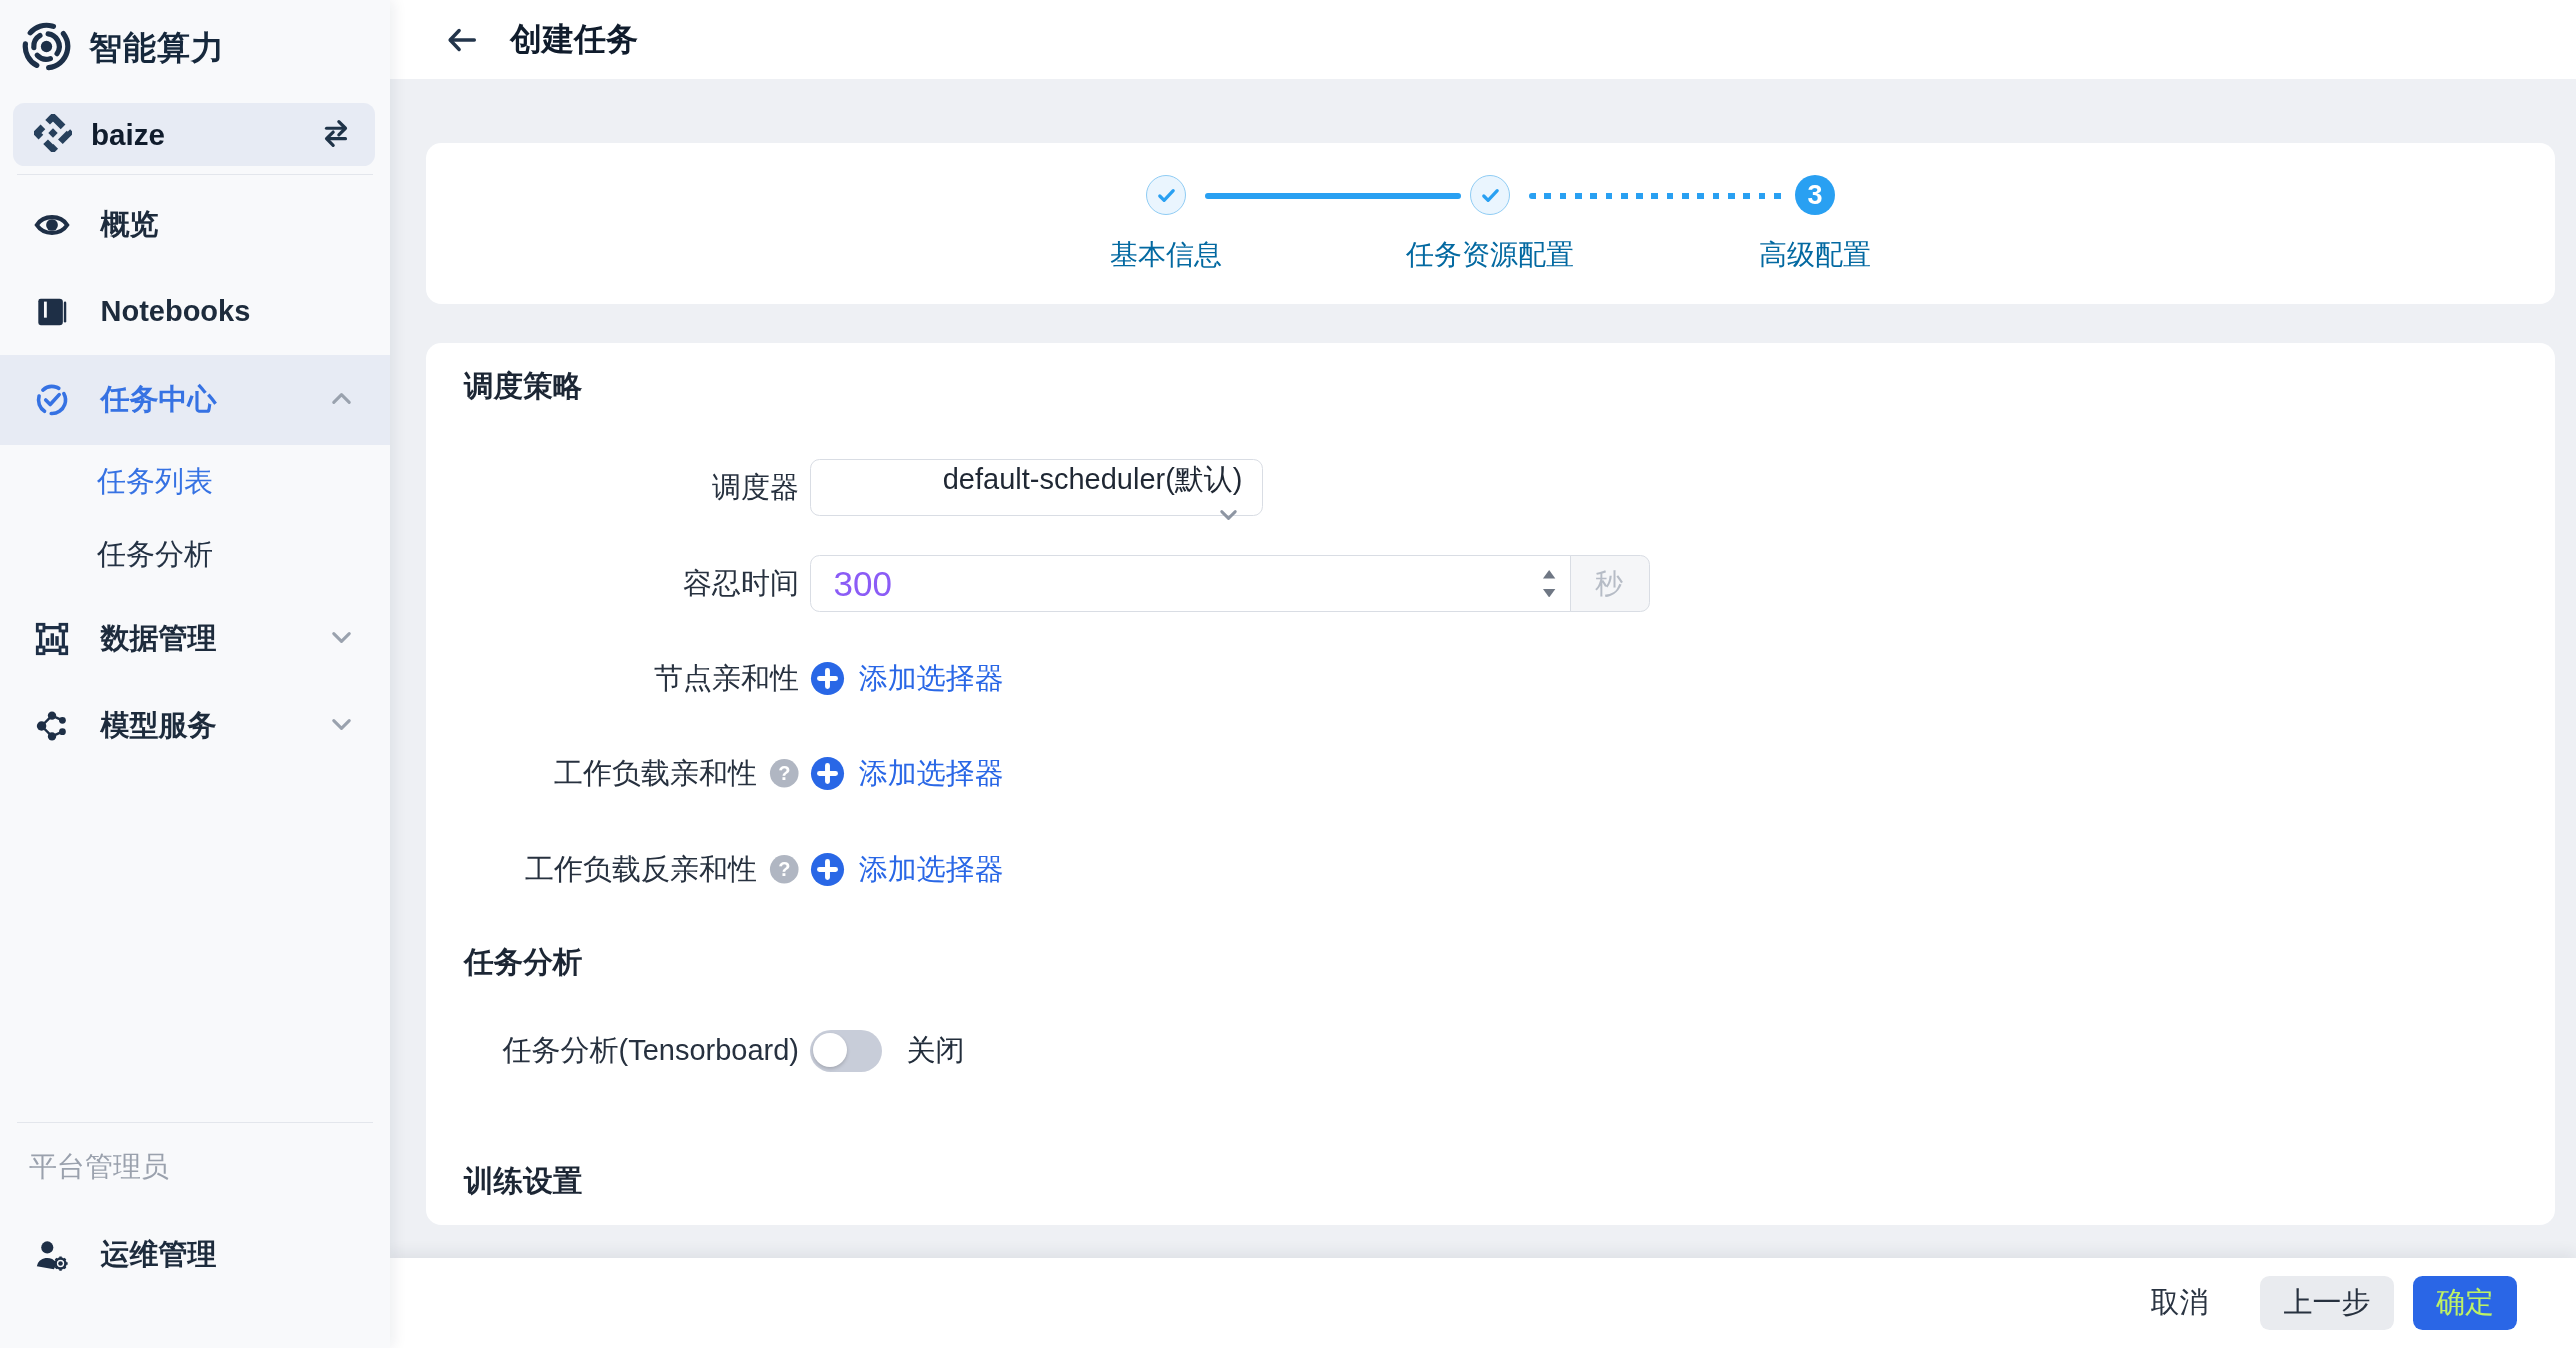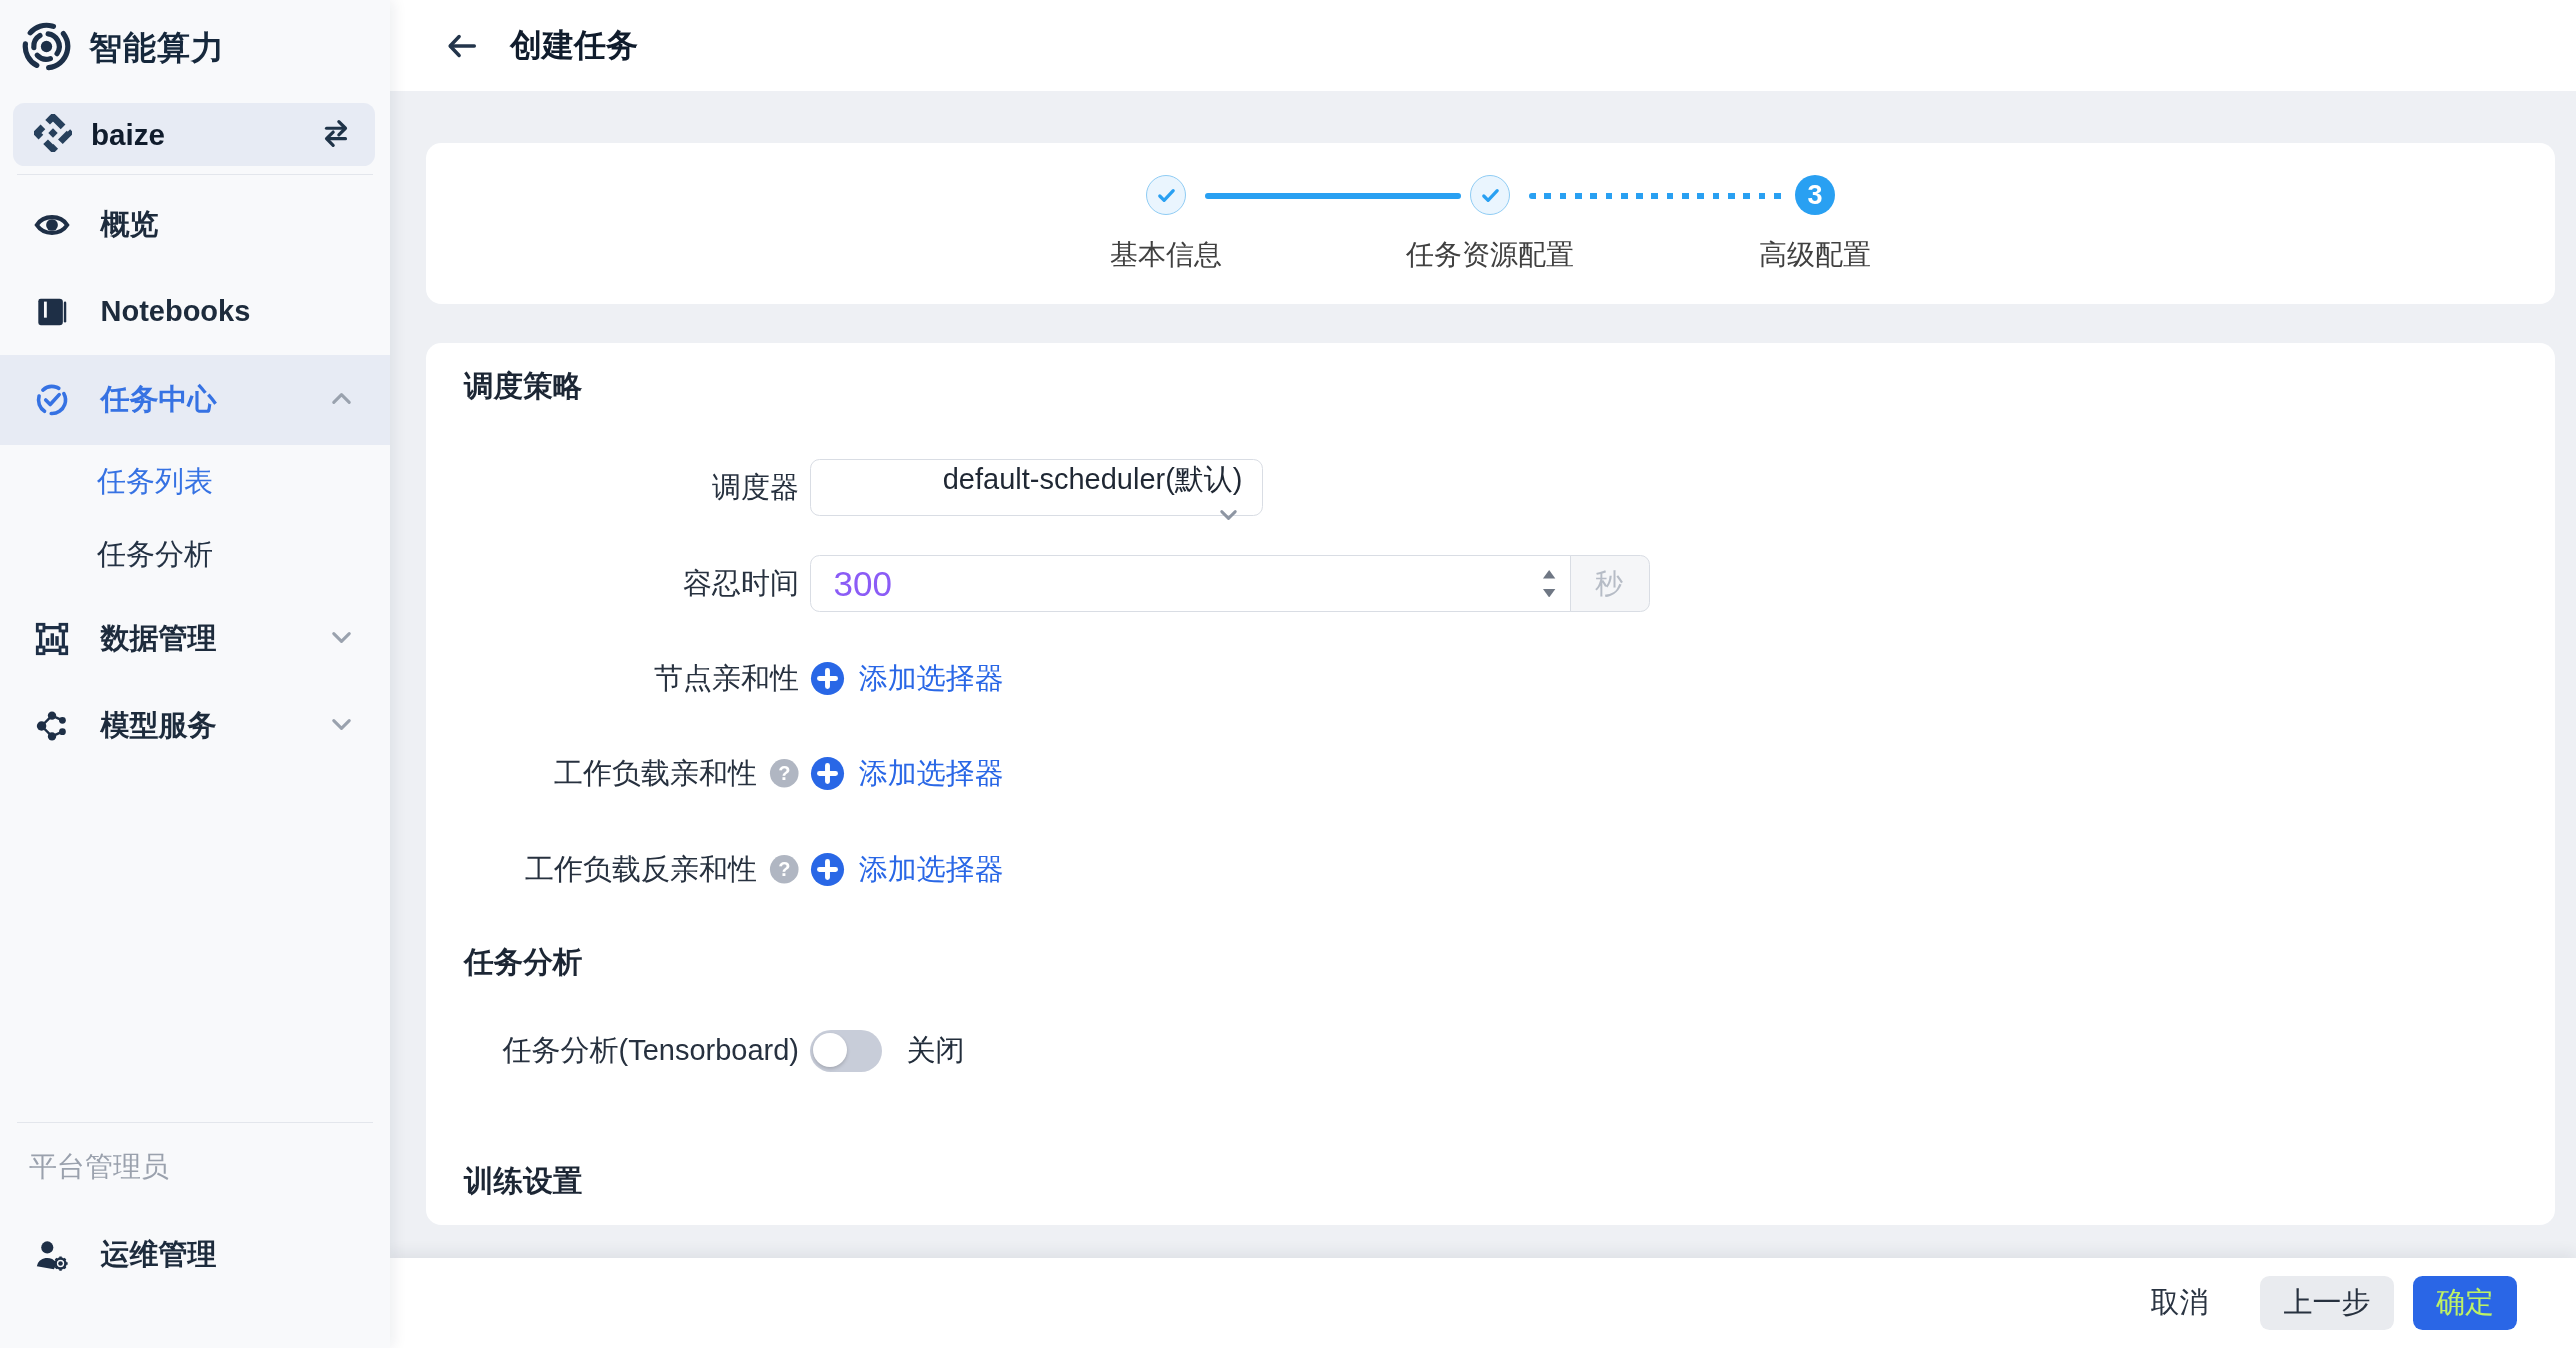--- a/index.html
+++ b/index.html
@@ -33,36 +33,36 @@
   .nav-chevron{margin-left:auto;}
   .nav-sub{height:73px;display:flex;align-items:center;padding-left:97px;cursor:pointer;}
   .nav-sub .nav-label{margin-left:0;font-weight:400;}
   .nav-sub .nav-label.dark{color:#243244;}
   .nav-gap{height:4.8px;}
   .sidebar-bottom-divider{top:1122px;}
   .sidebar-section-label{position:absolute;top:1148px;left:29px;font-size:28px;color:#9aa1ad;}
   .nav-item.bottom{position:absolute;top:1211px;left:0;right:0;}
   
   .header{
-    position:absolute;left:390px;right:0;top:0;height:91px;background:#ffffff;
+    position:absolute;left:390px;right:0;top:0;height:79px;background:#ffffff;
     display:flex;align-items:center;padding-left:53px;gap:29px;box-sizing:border-box;
   }
   .page-title{font-size:32px;font-weight:bold;color:#101c2c;}
   .back-btn{display:flex;align-items:center;cursor:pointer;}
   
   .content{position:absolute;left:390px;right:0;top:101px;bottom:90px;background:#eef0f4;}
   .card{position:absolute;left:36px;width:2129px;background:#ffffff;border-radius:15.3px;}
   .stepper-card{top:42px;height:161px;}
   .main-card{top:242px;height:882px;}
   
   .step-circle{position:absolute;width:40px;height:40px;border-radius:50%;box-sizing:border-box;top:32px;
     display:flex;align-items:center;justify-content:center;}
   .step-done{background:#eaf5fe;border:1.9px solid #8fccf4;}
   .step-current{background:#29a0f2;color:#fff;font-size:27px;font-weight:600;}
-  .step-label{position:absolute;top:93px;font-size:28px;color:#404040;transform:translateX(-50%);white-space:nowrap;}
+  .step-label{position:absolute;top:93px;font-size:28px;color:#0369a1;transform:translateX(-50%);white-space:nowrap;}
   .step-line{position:absolute;top:50px;height:5.7px;border-radius:2.9px;background:#29a0f2;}
   .step-line.dotted{background:repeating-linear-gradient(90deg,#29a0f2 0 6.7px,transparent 6.7px 15.3px);}
   
   .section-heading{position:absolute;left:38px;font-size:29.6px;font-weight:bold;color:#1c2634;}
   .form-row{position:absolute;left:38px;right:38px;height:57px;display:flex;align-items:center;}
   .form-label{width:335px;display:flex;justify-content:flex-end;align-items:center;gap:11.4px;
     font-size:29px;color:#27313f;text-align:right;flex:none;}
   .form-control{margin-left:10.5px;display:flex;align-items:center;}
   .select{
     width:453px;height:57px;box-sizing:border-box;border:1.9px solid #d9dde4;border-radius:9.5px;

